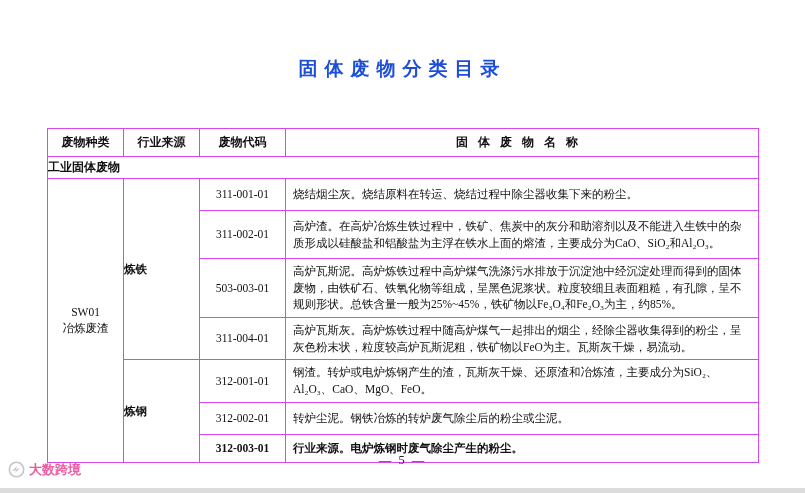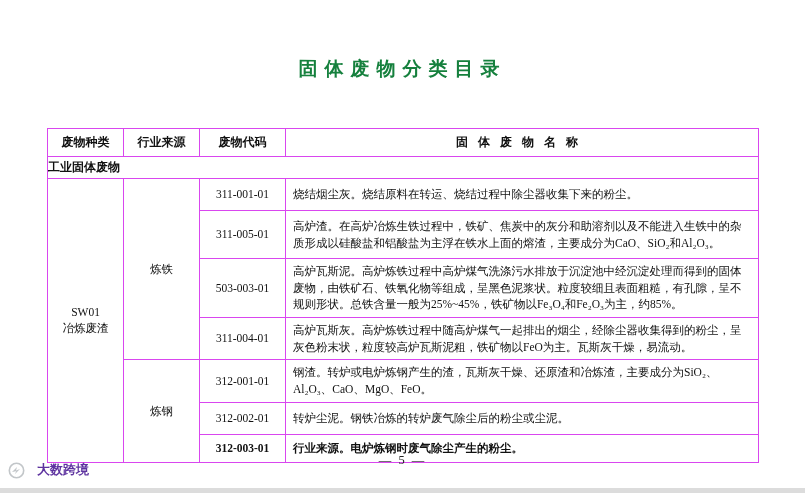--- a/index.html
+++ b/index.html
@@ -14,21 +14,21 @@
   .doc-title {
     position: absolute;
     top: 56px;
     left: 0;
     width: 100%;
     text-align: center;
     font-family: "Liberation Sans", "DejaVu Sans", sans-serif;
     font-size: 19px;
     font-weight: bold;
     letter-spacing: 7px;
-    color: #15803d;
+    color: #1d4ed8;
   }
   table.catalog {
     position: absolute;
     left: 47px;
     top: 128px;
     width: 712px;
     border-collapse: collapse;
     table-layout: fixed;
   }
   table.catalog th, table.catalog td {
@@ -48,22 +48,22 @@
     height: 22px;
     font-weight: bold;
     font-size: 12px;
   }
   td.type-cell {
     text-align: center;
     font-size: 12px;
     line-height: 1.7;
   }
   td.industry-cell {
-    text-align: center;
     font-size: 12px;
+    font-weight: bold;
   }
   td.code-cell {
     text-align: center;
     font-size: 11.5px;
     font-family: "Liberation Serif", "DejaVu Serif", serif;
   }
   td.name-cell {
     text-align: left;
     padding: 4px 7px;
     margin-left: 20px;
@@ -83,23 +83,23 @@
     text-align: center;
     font-size: 12.5px;
     letter-spacing: 2px;
     color: #222;
   }
   .watermark {
     position: absolute;
     left: 8px;
     top: 461px;
     display: flex;
-    align-items: flex-end;
-    gap: 12px;
-    color: #4c1d95;
+    align-items: flex-start;
+    gap: 4px;
+    color: #ec4899;
     font-family: "Liberation Sans", "DejaVu Sans", sans-serif;
     font-size: 13px;
     font-weight: bold;
     opacity: 0.9;
   }
   .watermark svg { display: block; }
   .bottom-strip {
     position: absolute;
     left: 0;
     bottom: 0;
@@ -135,21 +135,21 @@
     <tr class="h1">
       <td rowspan="7" class="type-cell">
         <div>SW01</div>
         <div>冶炼废渣</div>
       </td>
       <td rowspan="4" class="industry-cell">炼铁</td>
       <td class="code-cell">311-001-01</td>
       <td class="name-cell">烧结烟尘灰。烧结原料在转运、烧结过程中除尘器收集下来的粉尘。</td>
     </tr>
     <tr class="h2">
-      <td class="code-cell">311-005-01</td>
+      <td class="code-cell">311-002-01</td>
       <td class="name-cell">高炉渣。在高炉冶炼生铁过程中，铁矿、焦炭中的灰分和助溶剂以及不能进入生铁中的杂质形成以硅酸盐和铝酸盐为主浮在铁水上面的熔渣，主要成分为CaO、SiO₂和Al₂O₃。</td>
     </tr>
     <tr class="h3">
       <td class="code-cell">503-003-01</td>
       <td class="name-cell">高炉瓦斯泥。高炉炼铁过程中高炉煤气洗涤污水排放于沉淀池中经沉淀处理而得到的固体废物，由铁矿石、铁氧化物等组成，呈黑色泥浆状。粒度较细且表面粗糙，有孔隙，呈不规则形状。总铁含量一般为25%~45%，铁矿物以Fe₃O₄和Fe₂O₃为主，约85%。</td>
     </tr>
     <tr class="h4">
       <td class="code-cell">311-004-01</td>
       <td class="name-cell">高炉瓦斯灰。高炉炼铁过程中随高炉煤气一起排出的烟尘，经除尘器收集得到的粉尘，呈灰色粉末状，粒度较高炉瓦斯泥粗，铁矿物以FeO为主。瓦斯灰干燥，易流动。</td>
     </tr>

